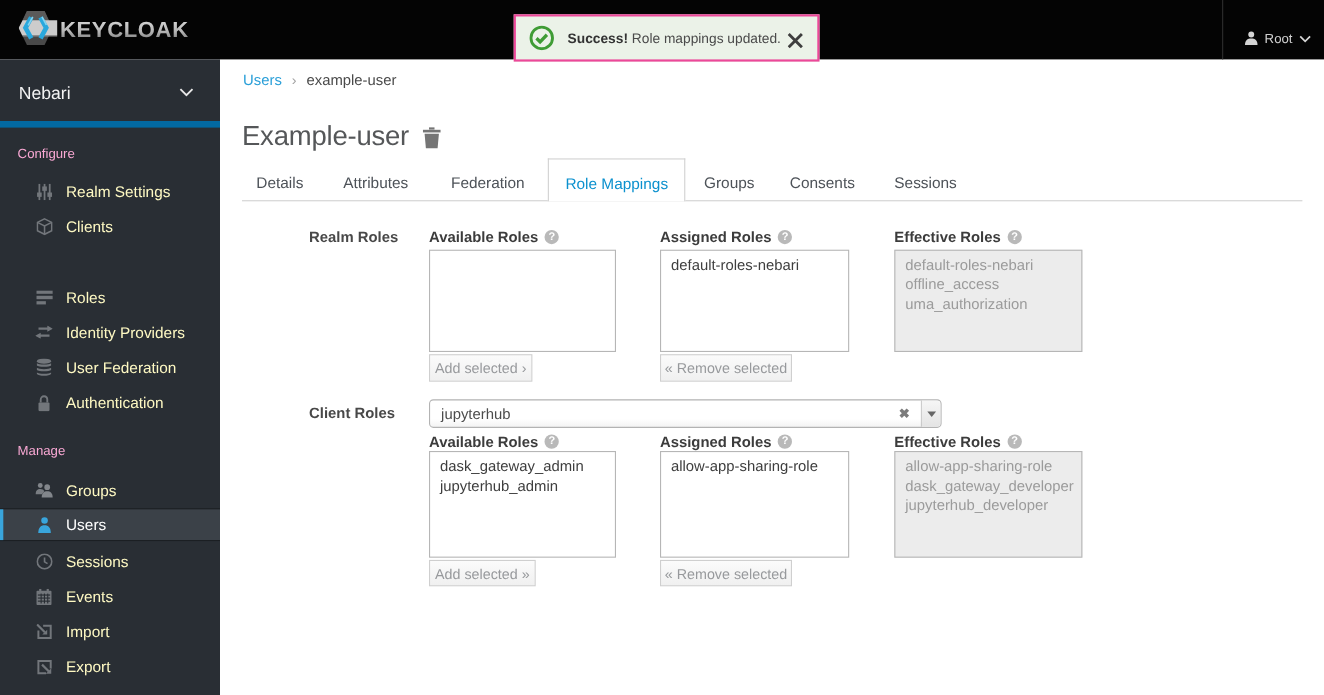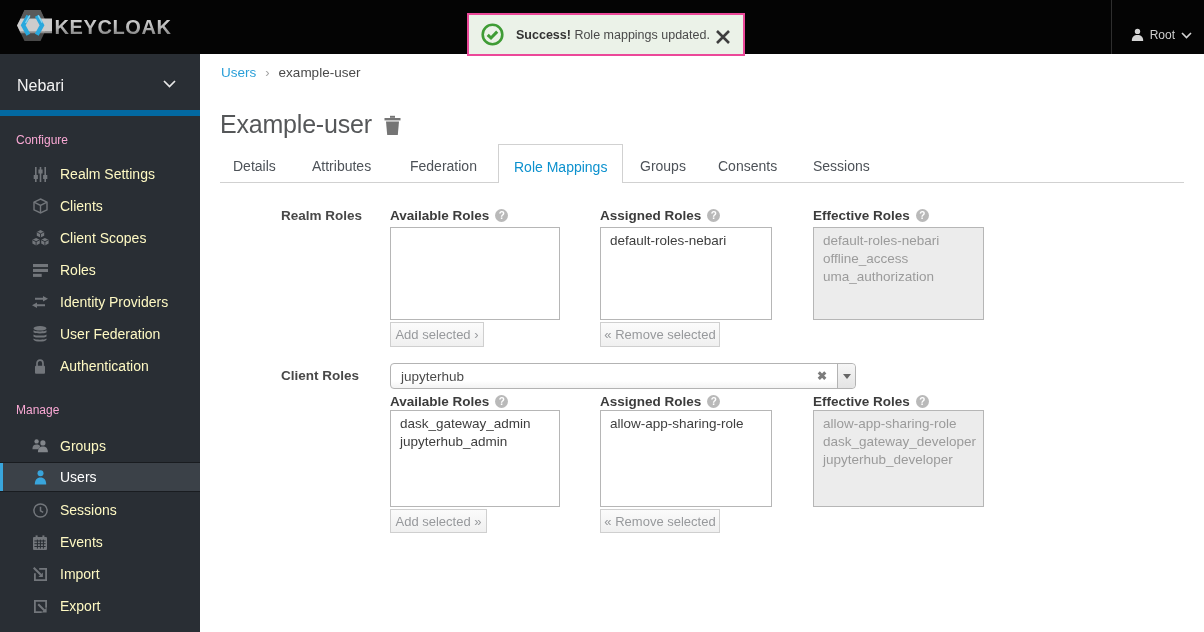--- a/index.html
+++ b/index.html
@@ -99,38 +99,20 @@
   <svg width="15" height="16" viewBox="0 0 15 16">
           <g fill="none" stroke="#72767b" stroke-width="1.4">
             <polygon points="7.5,1 14,4.2 14,11.8 7.5,15 1,11.8 1,4.2"></polygon>
             <polyline points="1,4.2 7.5,7.4 14,4.2"></polyline>
             <line x1="7.5" y1="7.4" x2="7.5" y2="15"></line>
           </g>
         </svg>
   </span>
       <span class="lbl">Clients</span>
     </div>
- <div class="nitem" style="top:168px">
-      <span class="ico">
-  <svg width="17" height="16" viewBox="0 0 17 16" fill="#72767b">
-          <polygon points="8.5,0 12.2,1.9 12.2,5.7 8.5,7.6 4.8,5.7 4.8,1.9"></polygon>
-          <polygon points="4.1,7.9 7.8,9.8 7.8,13.6 4.1,15.5 0.4,13.6 0.4,9.8"></polygon>
-          <polygon points="12.9,7.9 16.6,9.8 16.6,13.6 12.9,15.5 9.2,13.6 9.2,9.8"></polygon>
-          <g stroke="#292e34" stroke-width="0.9" fill="none">
-            <polyline points="4.8,1.9 8.5,3.8 12.2,1.9"></polyline>
-            <line x1="8.5" y1="3.8" x2="8.5" y2="7.6"></line>
-            <polyline points="0.4,9.8 4.1,11.7 7.8,9.8"></polyline>
-            <line x1="4.1" y1="11.7" x2="4.1" y2="15.5"></line>
-            <polyline points="9.2,9.8 12.9,11.7 16.6,9.8"></polyline>
-            <line x1="12.9" y1="11.7" x2="12.9" y2="15.5"></line>
-          </g>
-        </svg>
-  </span>
-      <span class="lbl">Client Scopes</span>
-    </div>
  <div class="nitem" style="top:200px">
       <span class="ico">
   <svg width="15" height="13" viewBox="0 0 15 13" fill="#72767b">
           <rect x="0" y="0" width="15" height="3.1"></rect>
           <rect x="0" y="4.9" width="15" height="3.1"></rect>
           <rect x="0" y="9.8" width="8.7" height="3.1"></rect>
         </svg>
   </span>
       <span class="lbl">Roles</span>
     </div>

